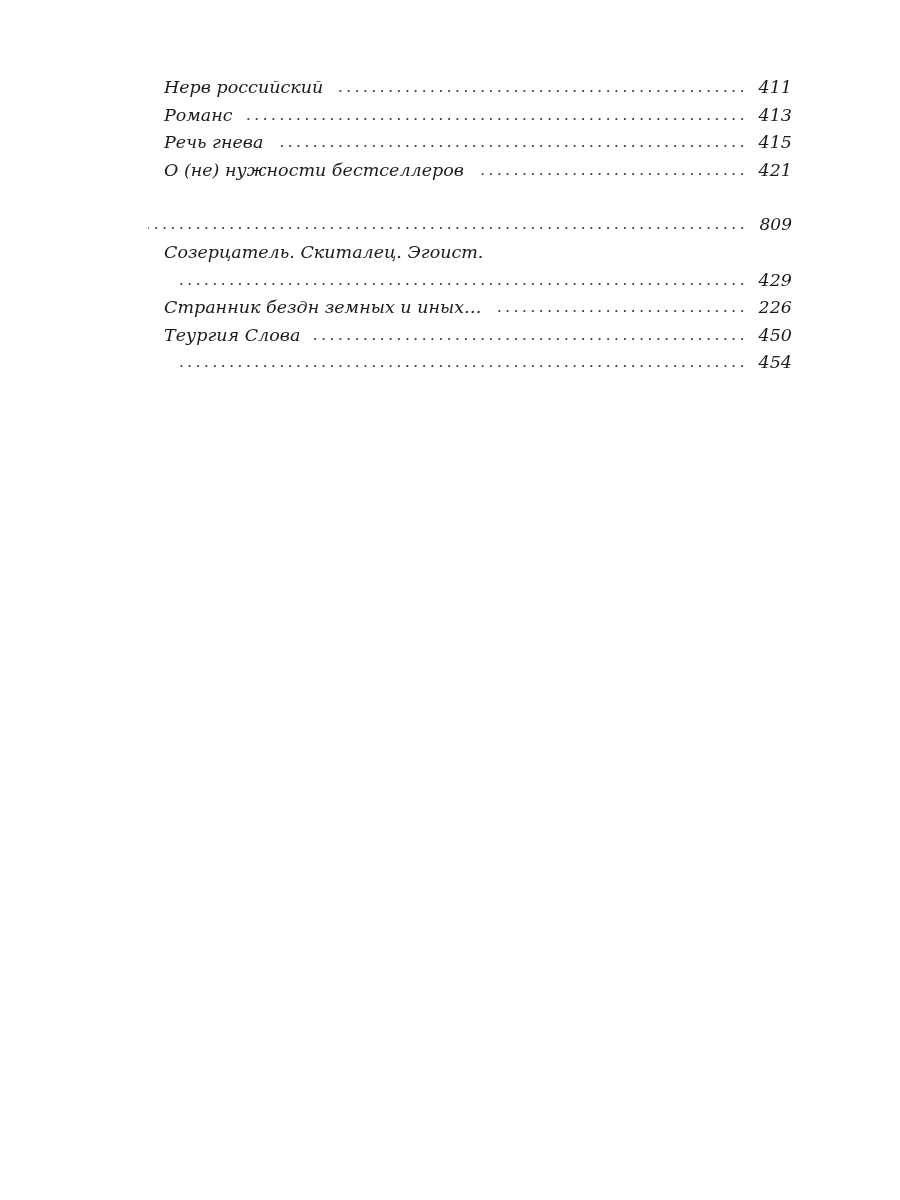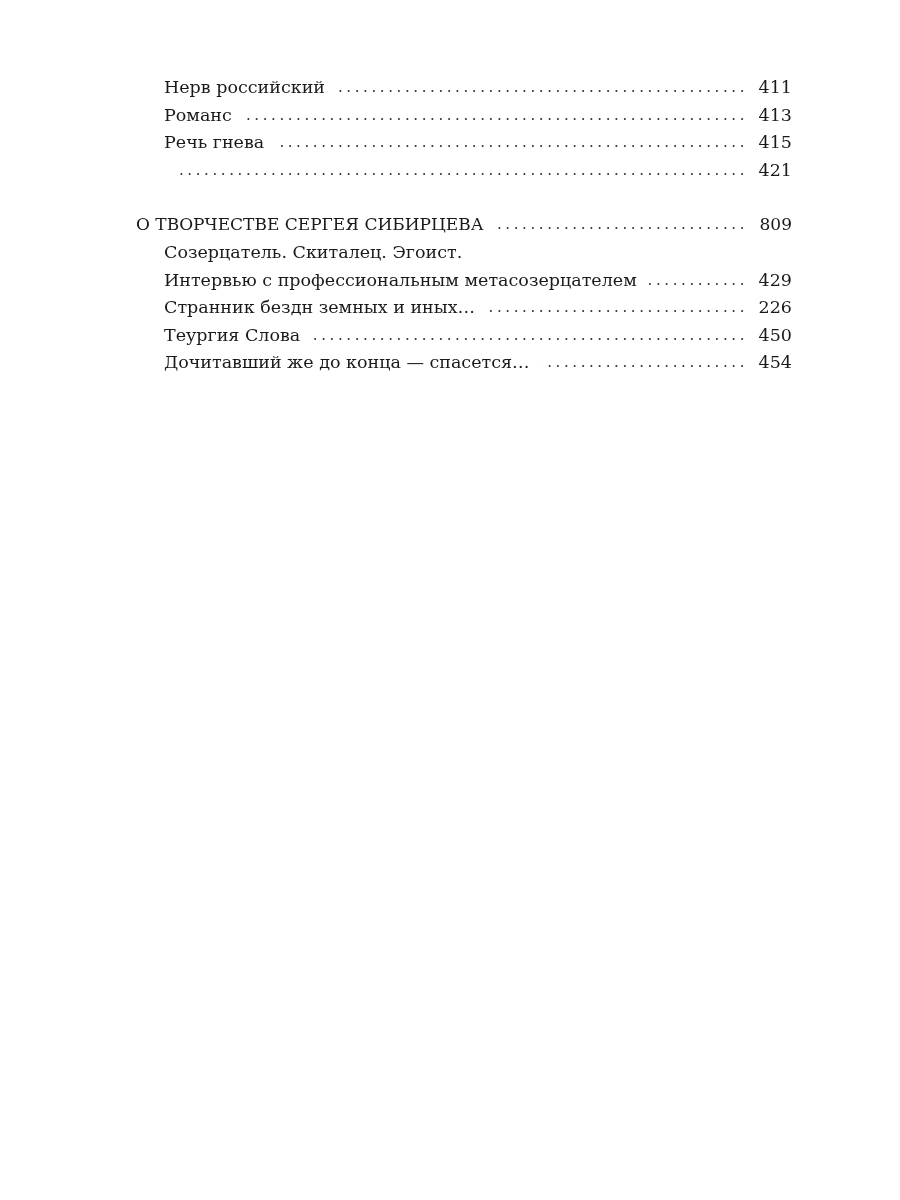--- a/index.html
+++ b/index.html
@@ -1,19 +1,19 @@
 <!DOCTYPE html>
 <html><head>
   <meta charset="utf-8">
   <style>
     html, body { margin: 0; padding: 0; background: #ffffff; }
     body { width: 900px; height: 1200px; position: relative; overflow: hidden;
       font-family: "DejaVu Serif", "Liberation Serif", serif; color: #1a1a1a; }
     .toc { position: absolute; left: 136px; top: 74px; width: 656px; }
-    .row { display: flex; align-items: flex-start; height: 27.6px; font-size: 17.5px; line-height: 27.6px; white-space: nowrap; }
+    .row { display: flex; align-items: flex-start; height: 27.6px; font-size: 17.5px; line-height: 27.6px; white-space: nowrap; font-style: italic; }
     .row.sub { padding-left: 28px; }
     .row.section { font-size: 17px; }
     .gap { height: 27px; }
     .title { flex: 0 0 auto; }
     .dots { flex: 1 1 auto; overflow: hidden; margin: 0 10px 0 12px; letter-spacing: 3.6px; color: #333; font-size: 15px; text-align: right; direction: rtl; }
     .page { flex: 0 0 auto; text-align: right; min-width: 34px; }
   </style>
 </head>
 <body>
 
@@ -27,48 +27,46 @@
     <span class="title">Романс</span>
     <span class="dots">........................................................................................................</span>
     <span class="page">413</span>
   </div>
   <div class="row sub">
     <span class="title">Речь гнева</span>
     <span class="dots">........................................................................................................</span>
     <span class="page">415</span>
   </div>
   <div class="row sub">
+    <span class="title">О (не) нужности бестселлеров</span>
     <span class="dots">........................................................................................................</span>
     <span class="page">421</span>
   </div>
 
   <div class="gap"></div>
 
   <div class="row section">
-    <span class="title">О ТВОРЧЕСТВЕ СЕРГЕЯ СИБИРЦЕВА</span>
     <span class="dots">........................................................................................................</span>
     <span class="page">809</span>
   </div>
 
   <div class="row sub">
     <span class="title">Созерцатель. Скиталец. Эгоист.</span>
   </div>
   <div class="row sub">
-    <span class="title">Интервью с профессиональным метасозерцателем</span>
     <span class="dots">........................................................................................................</span>
     <span class="page">429</span>
   </div>
   <div class="row sub">
     <span class="title">Странник бездн земных и иных…</span>
     <span class="dots">........................................................................................................</span>
     <span class="page">226</span>
   </div>
   <div class="row sub">
     <span class="title">Теургия Слова</span>
     <span class="dots">........................................................................................................</span>
     <span class="page">450</span>
   </div>
   <div class="row sub">
-    <span class="title">Дочитавший же до конца — спасется…</span>
     <span class="dots">........................................................................................................</span>
     <span class="page">454</span>
   </div>
 </div>
 
 </body></html>

